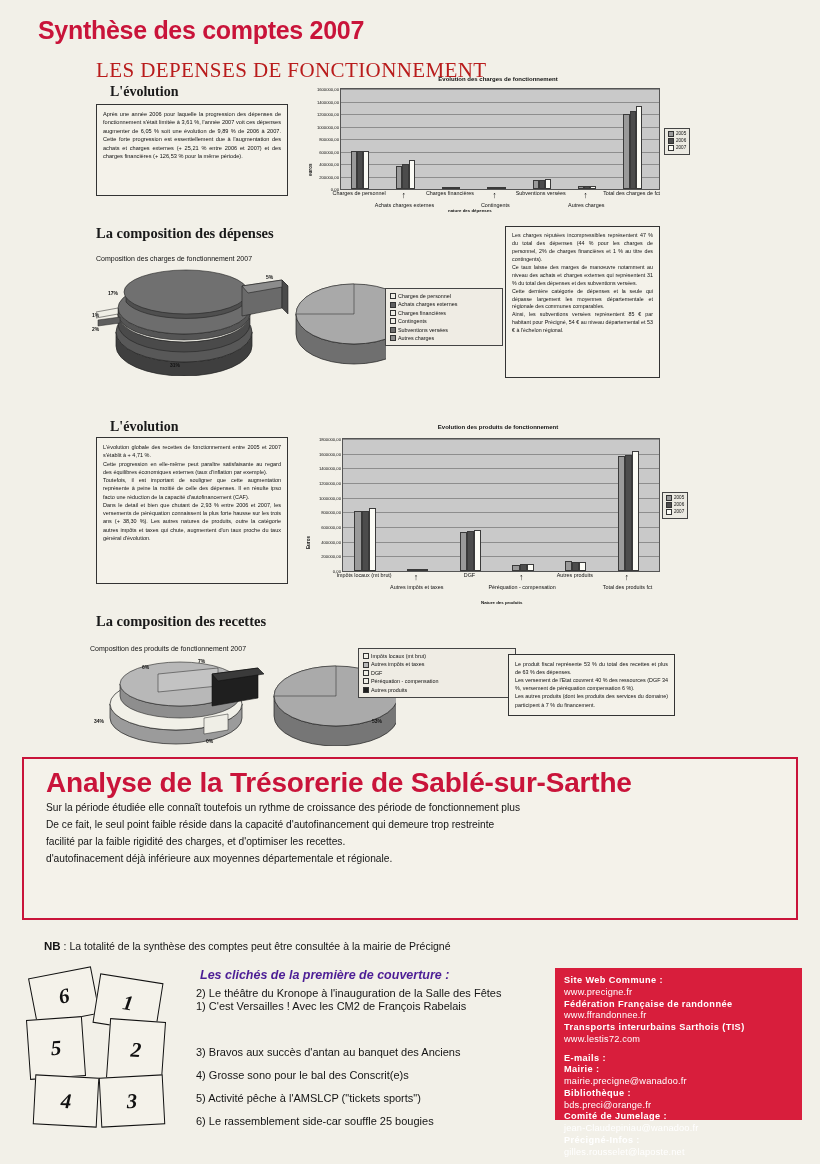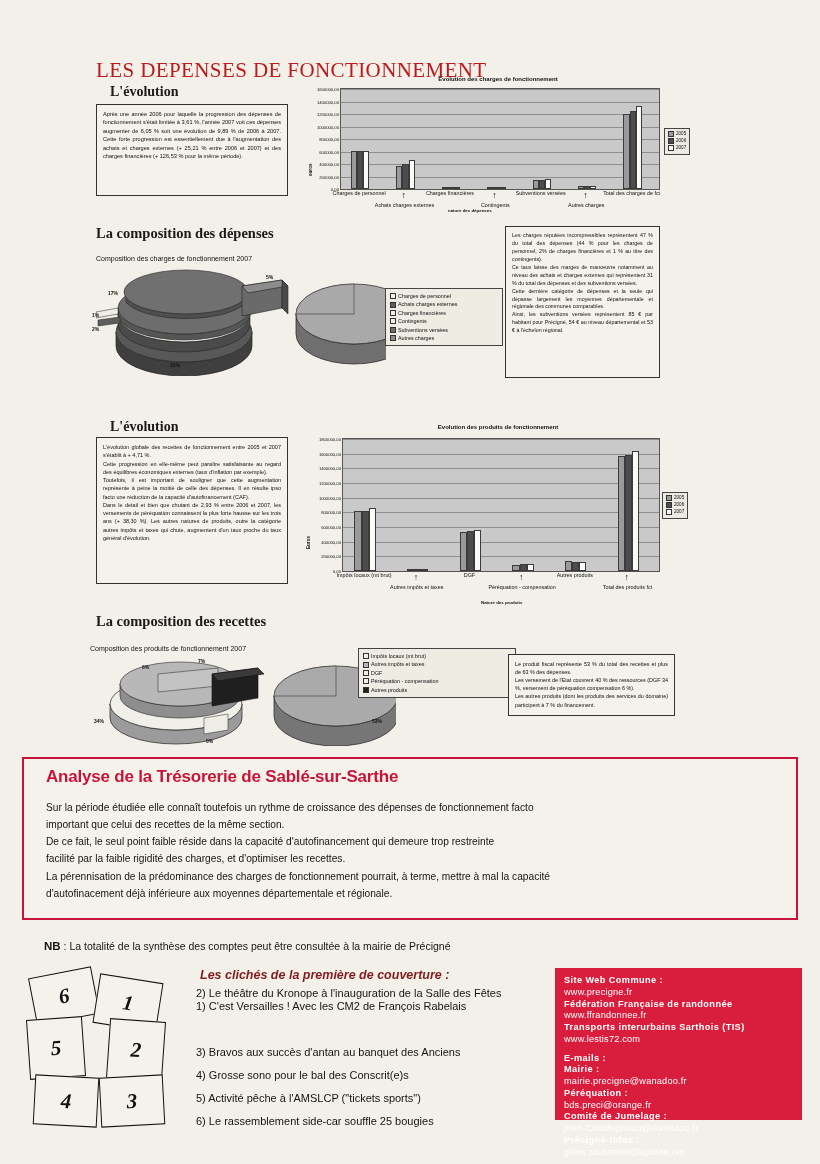--- a/index.html
+++ b/index.html
@@ -103,37 +103,37 @@
   .pie-caption{position:absolute;font-size:7px;color:#111;}
   .pct{position:absolute;font-size:5px;font-weight:bold;color:#111;}
 
   
   .analysis{
     position:absolute;left:22px;top:757px;width:776px;height:163px;
     border:2.5px solid #c9143a;background:#f4f2ea;box-sizing:border-box;
   }
   .analysis-title{
     position:absolute;left:22px;top:8px;
-    font-size:17px;font-weight:bold;color:#c9143a;letter-spacing:-.2px;
+    font-size:28px;font-weight:bold;color:#c9143a;letter-spacing:-.2px;
   }
   .analysis-body{
     position:absolute;left:22px;top:40px;width:736px;
     font-size:10.2px;line-height:1.68;color:#151515;
   }
   .analysis-body div{white-space:nowrap;}
 
   .nb{
     position:absolute;left:44px;top:940px;font-size:10.5px;color:#151515;
   }
   .nb b{font-size:11.5px;}
 
   
   .cliches-title{
     position:absolute;left:200px;top:968px;
-    font-size:12.5px;font-weight:bold;font-style:italic;color:#7f1d1d;
+    font-size:12.5px;font-weight:bold;font-style:italic;color:#4c1d95;
   }
   .cliche{
     position:absolute;left:196px;font-size:11px;color:#151515;white-space:nowrap;
   }
 
   
   .collage{position:absolute;left:22px;top:966px;width:165px;height:160px;}
   .photo{
     position:absolute;background:#f4f2ea;border:1.4px solid #111;
     display:flex;align-items:center;justify-content:center;
@@ -149,20 +149,21 @@
   }
   .contact .k{font-weight:bold;letter-spacing:.4px;}
   .contact .v{letter-spacing:.2px;}
   .contact .gap{height:7px;}
 </style>
 </head>
 <body>
 
 <div class="page">
 
+  <div class="main-title">Synthèse des comptes 2007</div>
 
   <div class="section-head" style="left:96px;top:58px;">LES DEPENSES DE FONCTIONNEMENT</div>
   <div class="sub-head" style="left:110px;top:84px;">L'évolution</div>
 
   <div class="txtbox" style="left:96px;top:104px;width:192px;height:92px;">
     <p>Après une année 2006 pour laquelle la progression des dépenses de fonctionnement s'était limitée à 3,61 %, l'année 2007 voit ces dépenses augmenter de 6,05 % soit une évolution de 9,89 % de 2006 à 2007. Cette forte progression est essentiellement due à l'augmentation des achats et charges externes (+ 25,21 % entre 2006 et 2007) et des charges financières (+ 126,53 % pour la même période).</p>
   </div>
 
   <div class="chart" id="chart-charges" style="left:296px;top:76px;width:404px;height:140px;">
     <div class="chart-title">Evolution des charges de fonctionnement</div>
@@ -438,25 +439,23 @@
 
   <div class="txtbox" style="left:508px;top:654px;width:167px;height:62px;font-size:5.4px;">
     <p>Le produit fiscal représente 53 % du total des recettes et plus de 63 % des dépenses.</p>
     <p>Les versement de l'Etat couvrent 40 % des ressources (DGF 34 %, versement de péréquation compensation 6 %).</p>
     <p>Les autres produits (dont les produits des services du domaine) participent à 7 % du financement.</p>
   </div>
 
   <div class="analysis">
     <div class="analysis-title">Analyse de la Trésorerie de Sablé-sur-Sarthe</div>
     <div class="analysis-body" id="analysis-body">
-        <div>Sur la période étudiée elle connaît toutefois un rythme de croissance des dépenses de fonctionnement facto</div>
-        <div>important que celui des recettes de la même section.</div>
+        <div>Sur la période étudiée elle connaît toutefois un rythme de croissance des période de fonctionnement plus</div>
         <div>De ce fait, le seul point faible réside dans la capacité d'autofinancement qui demeure trop restreinte</div>
         <div>facilité par la faible rigidité des charges, et d'optimiser les recettes.</div>
-        <div>La pérennisation de la prédominance des charges de fonctionnement pourrait, à terme, mettre à mal la capacité</div>
         <div>d'autofinacement déjà inférieure aux moyennes départementale et régionale.</div>
       </div>
   </div>
 
   <div class="nb">
     <b>NB</b><span> : La totalité de la synthèse des comptes peut être consultée à la mairie de Précigné</span>
   </div>
 
   <div class="collage">
     <div class="photo" style="left:10px;top:6px;width:62px;height:46px;transform:rotate(-11deg);">6</div>
@@ -479,21 +478,21 @@
       <div class="k">Site Web Commune :</div>
       <div class="v">www.precigne.fr</div>
       <div class="k">Fédération Française de randonnée</div>
       <div class="v">www.ffrandonnee.fr</div>
       <div class="k">Transports interurbains Sarthois (TIS)</div>
       <div class="v">www.lestis72.com</div>
       <div class="gap"></div>
       <div class="k">E-mails :</div>
       <div class="k">Mairie :</div>
       <div class="v">mairie.precigne@wanadoo.fr</div>
-      <div class="k">Péréquation :</div>
+      <div class="k">Bibliothèque :</div>
       <div class="v">bds.preci@orange.fr</div>
       <div class="k">Comité de Jumelage :</div>
       <div class="v">jean-Claudepiniau@wanadoo.fr</div>
       <div class="k">Précigné-Infos :</div>
       <div class="v">gilles.rousselet@laposte.net</div>
     </div>
 
 </div>
 
 </body></html>

